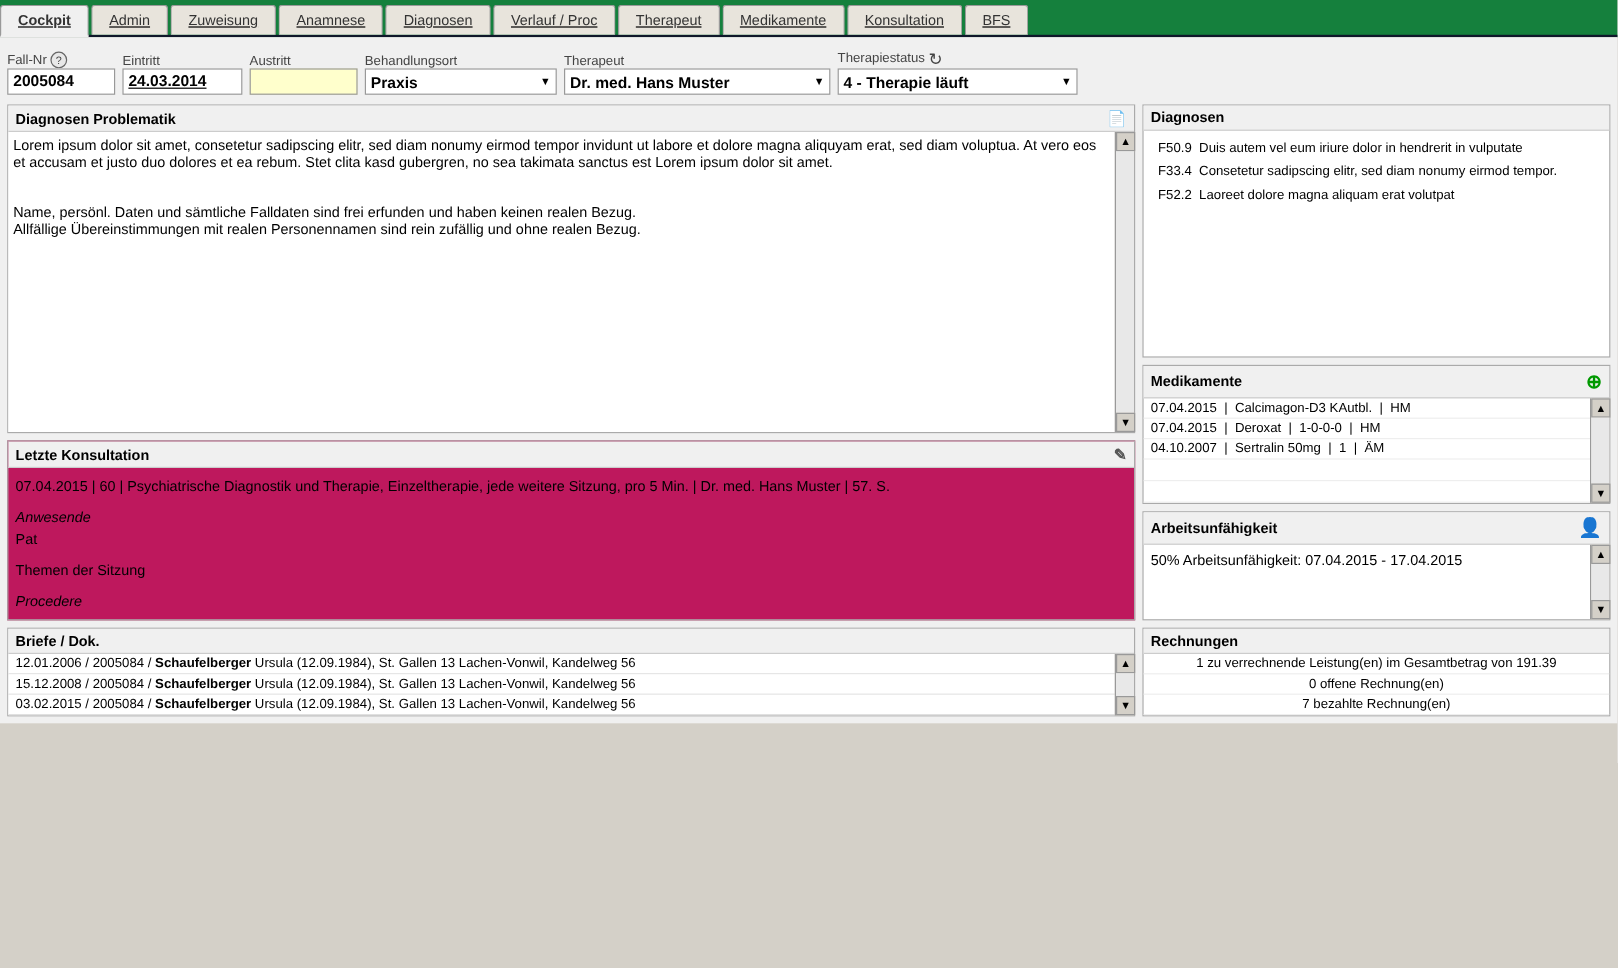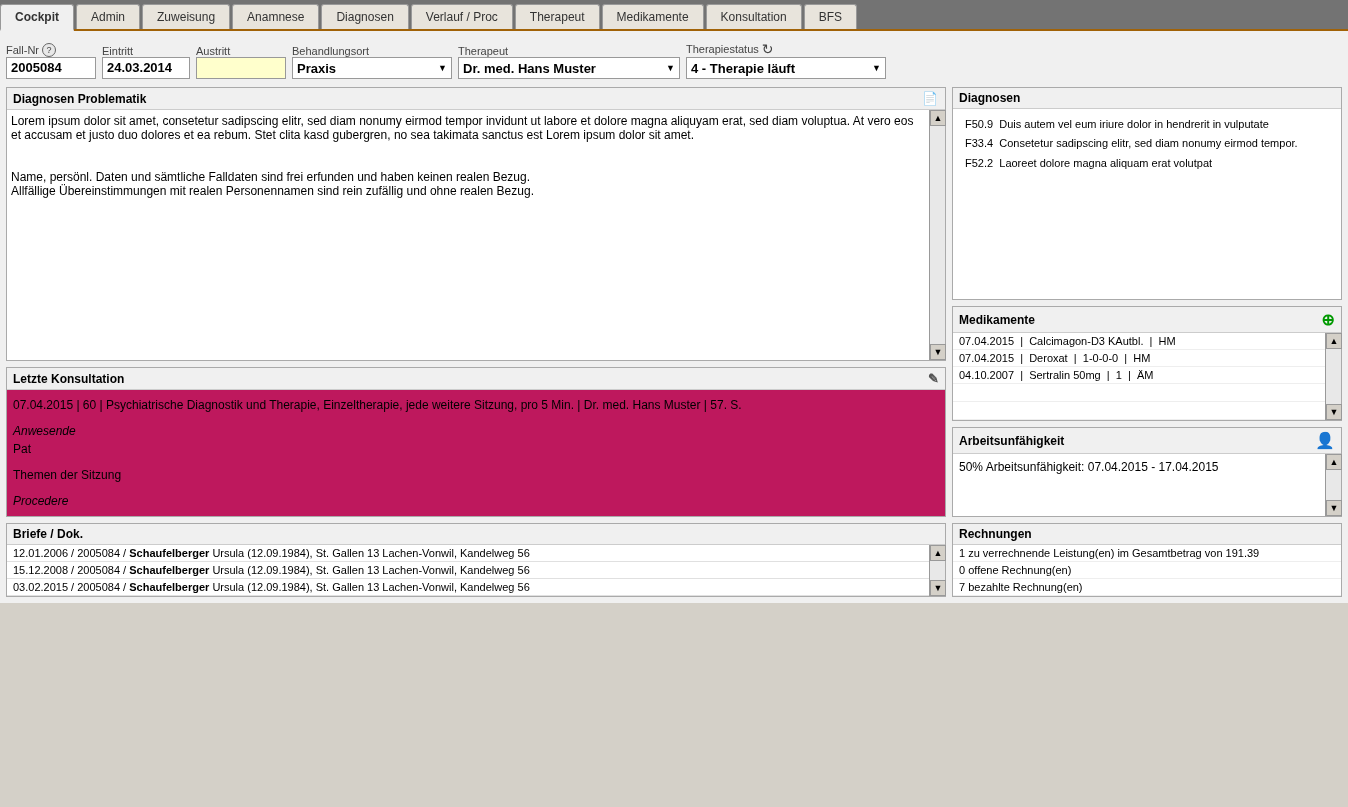--- a/index.html
+++ b/index.html
@@ -1,23 +1,24 @@
 <!DOCTYPE html>
 <html><head>
   <meta charset="utf-8">
   <style>
     * { box-sizing: border-box; margin: 0; padding: 0; }
     body { font-family: Arial, sans-serif; font-size: 12px; background: #d4d0c8; color: #000; }
 
     
     .tab-bar {
       display: flex;
-      background: #737373;
-      border-bottom: 2px solid #a16207;
+      background: #15803d;
+      border-bottom: 2px solid #0f172a;
       padding-top: 4px;
+      text-decoration: underline;
     }
     .tab {
       padding: 5px 14px;
       border: 1px solid #999;
       border-bottom: none;
       background: #e8e4dc;
       cursor: pointer;
       margin-right: 2px;
       border-radius: 3px 3px 0 0;
       font-size: 12px;
@@ -198,20 +199,21 @@
 
     
     .rechnung-panel {
       border: 1px solid #aaa;
       background: #fff;
     }
     .rechnung-row {
       padding: 2px 6px;
       font-size: 11px;
       border-bottom: 1px solid #eee;
+      text-align: center;
     }
     .mini-scrollbar {
       width: 16px;
       background: #d4d0c8;
       border-left: 1px solid #999;
       display: flex;
       flex-direction: column;
     }
     .mini-scroll-btn {
       width: 16px;
@@ -273,21 +275,21 @@
       <div class="header-label">
         <span>Fall-Nr</span>
         <span class="info-icon">?</span>
       </div>
       <div class="header-value" style="width:90px;">2005084</div>
     </div>
     <div class="header-field">
       <div class="header-label">
         <span>Eintritt</span>
       </div>
-      <div class="header-value" style="width:88px;">24.03.2014</div>
+      <div class="header-value" style="width:100px;text-decoration:underline;">24.03.2014</div>
     </div>
     <div class="header-field">
       <div class="header-label">
         <span>Austritt</span>
       </div>
       <div class="header-value light-yellow" style="width:90px;"></div>
     </div>
     <div class="header-field">
       <div class="header-label">
         <span>Behandlungsort</span>

